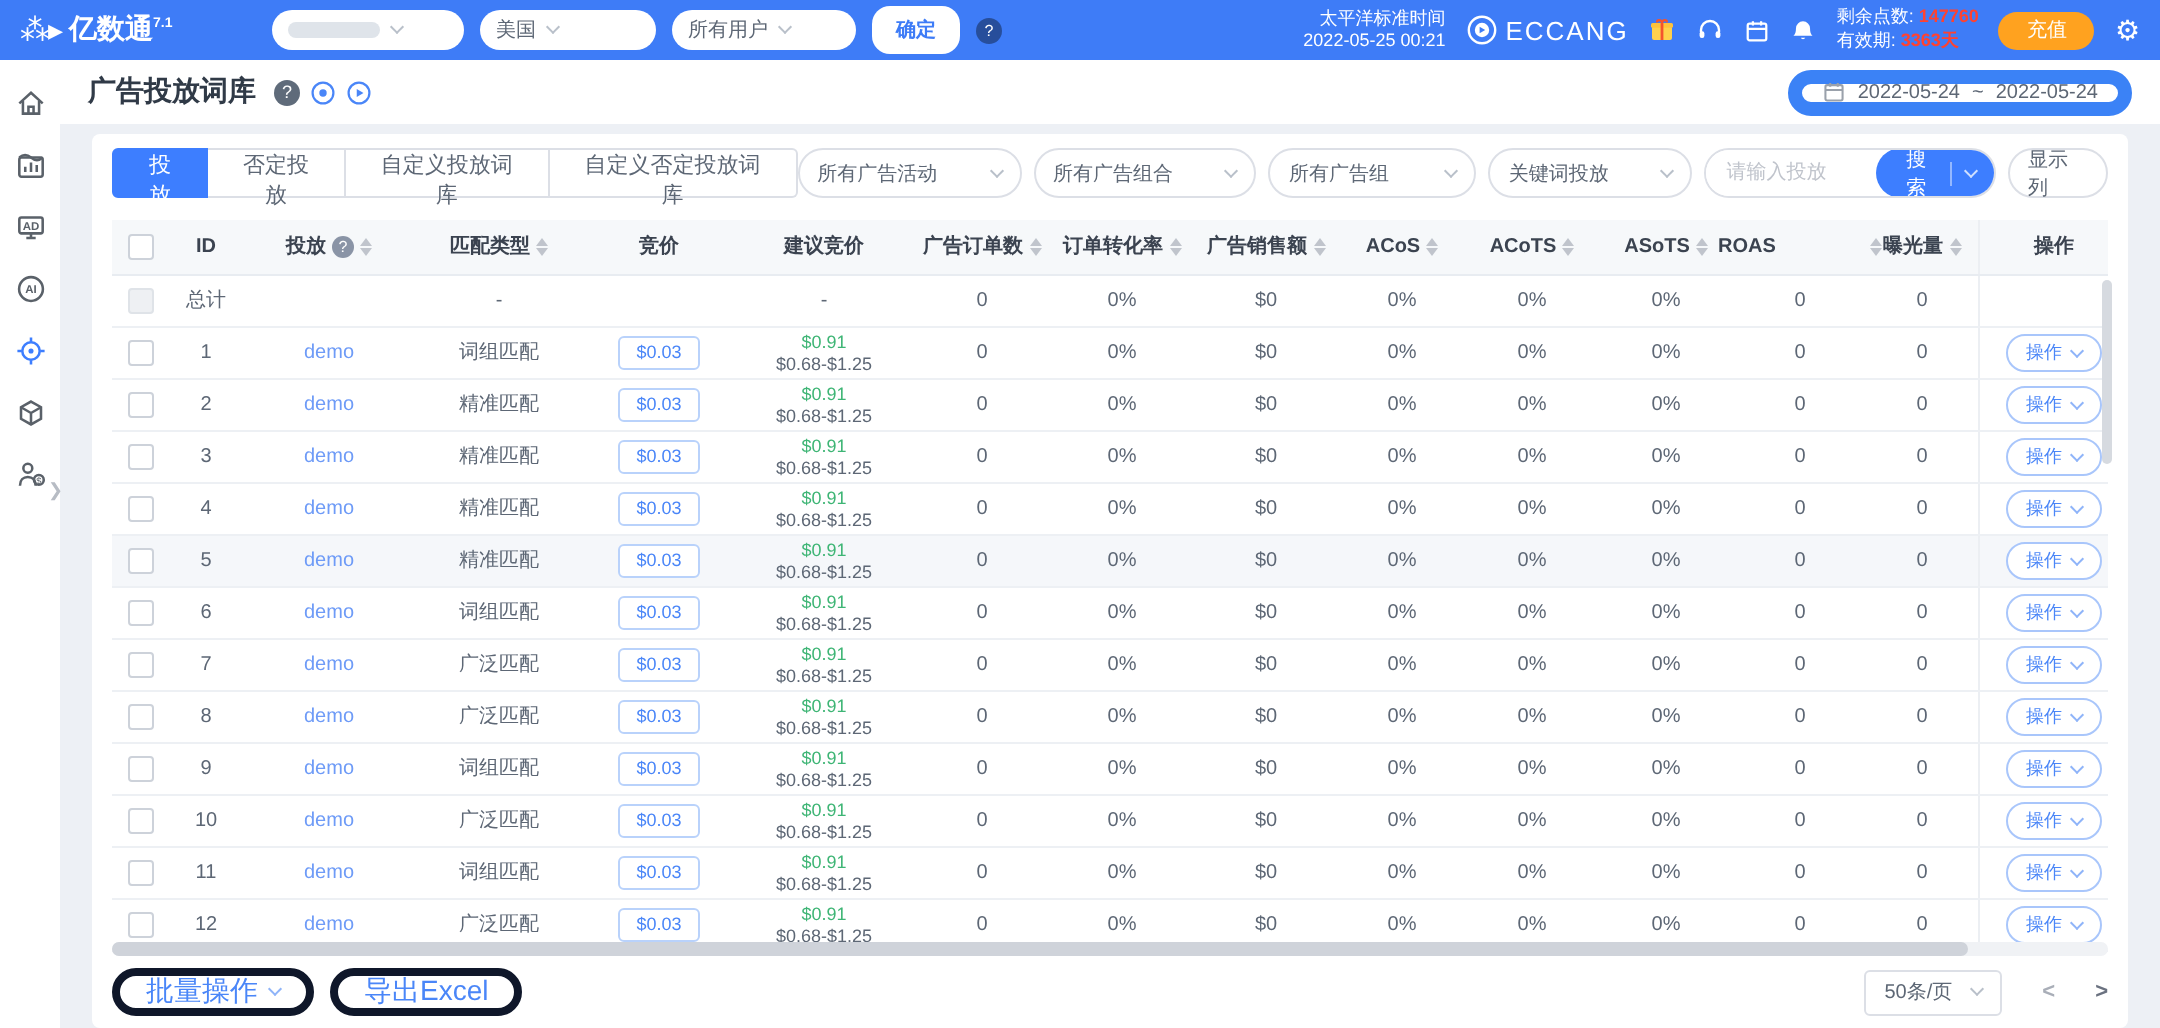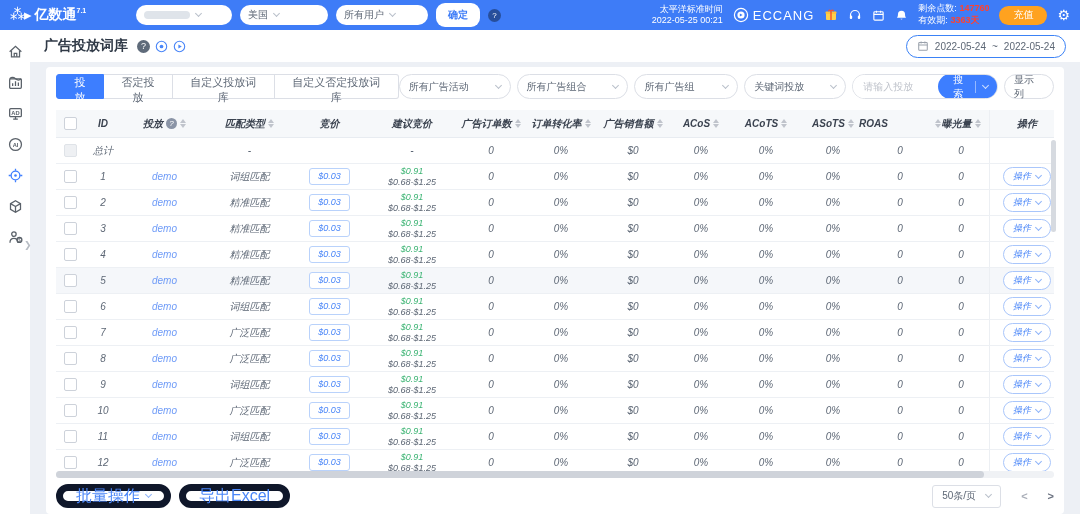--- a/index.html
+++ b/index.html
@@ -27,40 +27,40 @@
   .layout{display:flex;height:484px;}
   .sidebar{width:30px;background:#fff;display:flex;flex-direction:column;align-items:center;padding-top:10px;gap:9px;position:relative;flex:none;}
   .side-ico{width:22px;height:22px;display:flex;align-items:center;justify-content:center;}
   .collapse{position:absolute;left:24px;top:210px;color:#b7bcc4;font-size:9px;}
   .content{flex:1;display:flex;flex-direction:column;min-width:0;}
   
   .page-header{height:32px;background:#fff;display:flex;align-items:center;justify-content:space-between;padding:0 14px;}
   .ph-left{display:flex;align-items:center;gap:5px;}
   .page-title{font-size:14px;font-weight:bold;color:#303a47;}
   .circle-dark{width:13px;height:13px;border-radius:50%;background:#5f6b7a;color:#fff;font-size:9px;display:inline-flex;align-items:center;justify-content:center;margin-left:4px;}
-  .date-pill{height:23px;border:1px solid #3b82f6;border-radius:12px;background:#fff;display:flex;align-items:center;gap:6px;padding:0 10px;font-size:10px;color:#5d6775;}
+  .date-pill{height:23px;border:7px solid #3b82f6;border-radius:12px;background:#fff;display:flex;align-items:center;gap:6px;padding:0 10px;font-size:10px;color:#5d6775;}
   
   .card{background:#fff;margin:5px 16px 0;border-radius:4px;padding:7px 10px 6px;flex:1;display:flex;flex-direction:column;min-height:0;}
   .toolbar{display:flex;align-items:center;justify-content:space-between;margin-bottom:11px;}
   .tabs{display:flex;}
   .tab{height:25px;padding:0 12px;font-size:11px;background:#fff;border:1px solid #dcdfe6;border-left:none;color:#5d6775;cursor:pointer;}
   .tab:first-child{border-left:1px solid #dcdfe6;border-radius:3px 0 0 3px;}
   .tab:last-child{border-radius:0 3px 3px 0;}
   .tab.active{background:#3d7eff;border-color:#3d7eff;color:#fff;}
   .filters{display:flex;align-items:center;gap:6px;}
   .f-pill{height:25px;border:1px solid #dcdfe6;border-radius:13px;background:#fff;font-size:10px;color:#5d6775;display:inline-flex;align-items:center;justify-content:space-between;gap:6px;padding:0 9px;}
   .search-wrap{height:25px;border:1px solid #dcdfe6;border-radius:13px;display:flex;align-items:stretch;overflow:hidden;background:#fff;}
   .search-wrap input{border:none;outline:none;width:86px;font-size:10px;padding:0 10px;color:#333;}
   .search-wrap input::placeholder{color:#c0c4cc;}
   .search-btn{background:#3d7eff;color:#fff;font-size:10px;border:none;display:flex;align-items:center;gap:7px;padding:0 10px;border-radius:13px;margin:-1px;}
   .search-btn .chev{color:#cfe0ff;}
   .search-btn .sep{width:1px;height:12px;background:rgba(255,255,255,.45);}
   
   .table-wrap{position:relative;flex:1;min-height:0;}
-  .tr{display:flex;align-items:flex-start;border-bottom:1px solid #edf0f4;height:26px;font-size:10px;color:#5d6775;font-style:italic;}
+  .tr{display:flex;align-items:flex-start;border-bottom:1px solid #edf0f4;height:26px;font-size:10px;color:#5d6775;}
   .tr.thead{background:#f6f8fa;height:28px;color:#3b4350;font-weight:bold;border-bottom:1px solid #e8ecf1;}
   .tr.hl{background:#f5f7fa;}
   .td{display:flex;align-items:center;justify-content:center;text-align:center;flex:none;height:100%;line-height:1.15;}
   .c-check{width:28px;}.c-id{width:38px;}.c-target{width:85px;}.c-match{width:85px;}
   .c-bid{width:75px;}.c-sugg{width:90px;flex-direction:column;justify-content:center;}
   .c-orders{width:68px;}.c-cvr{width:72px;}.c-sales{width:72px;}.c-acos{width:64px;}
   .c-acots{width:66px;}.c-asots{width:68px;}.c-roas{width:66px;gap:44px;}.c-imp{width:56px;}
   .c-action{width:75px;border-left:1px solid #eceff3;}
   .cbx{width:13px;height:13px;border:1px solid #cdd2da;border-radius:2px;background:#fff;display:inline-block;}
   .cbx.dis{background:#eef0f3;border-color:#dfe3e8;}
@@ -74,21 +74,21 @@
   .sugg-main{color:#3eb575;font-size:9px;}
   .sugg-range{color:#5d6775;font-size:9px;}
   .action-pill{border:1px solid #a9c6fb;color:#4a86f8;border-radius:11px;font-size:9px;padding:3px 9px;background:#fff;display:inline-flex;align-items:center;cursor:pointer;}
   .action-pill .chev{color:#8fb4f9;margin-left:5px;}
   .vscroll{position:absolute;right:-2px;top:30px;width:5px;height:92px;border-radius:3px;background:#d6dae0;}
   .hscroll{height:7px;background:#f0f2f5;border-radius:4px;margin-top:2px;position:relative;}
   .hscroll .thumb{position:absolute;left:0;top:0;height:7px;width:93%;border-radius:4px;background:#cfd3da;}
   
   .card-footer{display:flex;align-items:center;justify-content:space-between;margin-top:6px;}
   .cf-left{display:flex;gap:8px;}
-  .blue-pill{height:24px;border:7px solid #0f172a;border-radius:13px;background:#fff;color:#4a86f8;font-size:16px;padding:0 13px;display:inline-flex;align-items:center;gap:6px;cursor:pointer;}
+  .blue-pill{height:24px;border:4px solid #0f172a;border-radius:13px;background:#fff;color:#4a86f8;font-size:14px;padding:0 13px;display:inline-flex;align-items:center;gap:6px;cursor:pointer;}
   .blue-pill .chev{color:#8fb4f9;}
   .cf-right{display:flex;align-items:center;gap:20px;}
   .pagesize{height:23px;border:1px solid #dcdfe6;border-radius:3px;background:#fff;color:#5d6775;font-size:10px;padding:0 9px;display:inline-flex;align-items:center;gap:10px;}
   .pg{font-size:11px;color:#a9aeb8;font-weight:bold;cursor:pointer;}
   .pg.next{color:#6b7280;}
   svg.icon{display:block;}
 </style>
 </head>
 <body>
 

